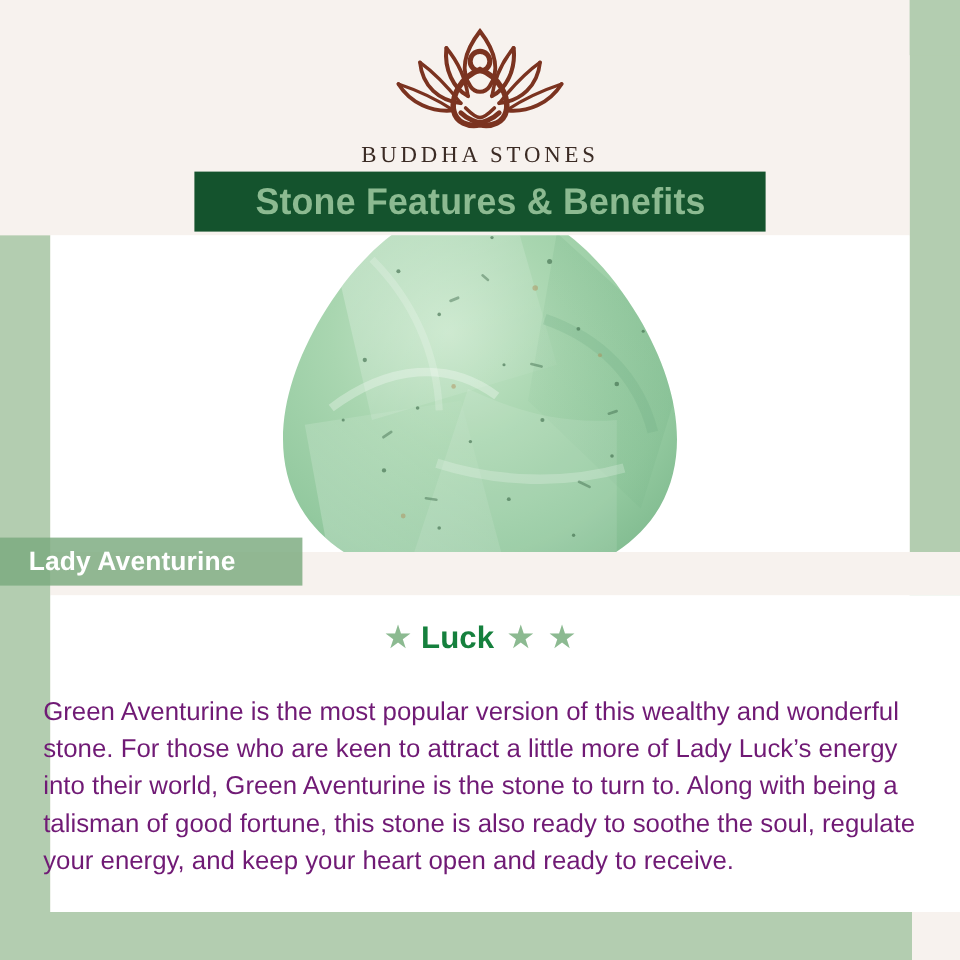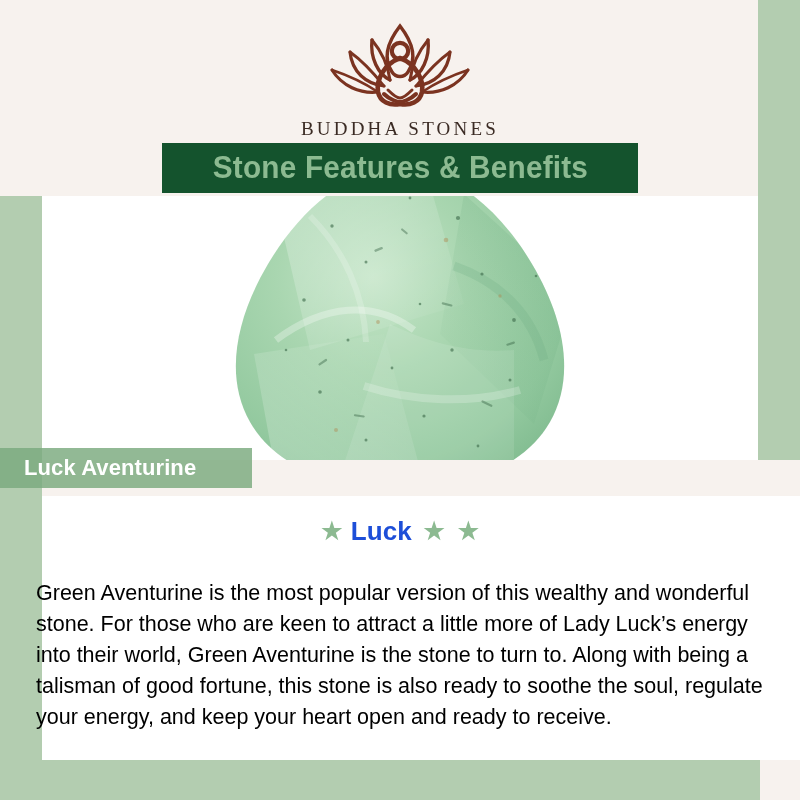--- a/index.html
+++ b/index.html
@@ -181,36 +181,36 @@
     align-items: center;
     gap: 7px;
   }
   .star-glyph {
     color: #8cba91;
     font-size: 27px;
     line-height: 1;
     display: inline-block;
   }
   .keyword-label {
-    color: #1d4ed8;
+    color: #15803d;
     font-size: 26px;
     font-weight: 700;
     letter-spacing: 0.1px;
   }
 
   
   .body-copy {
     position: absolute;
     top: 556px;
     left: 36px;
     width: 738px;
     z-index: 9;
     font-size: 21.5px;
     line-height: 31px;
-    color: #000000;
+    color: #701a75;
     font-weight: 400;
     text-align: left;
   }
 </style>
 </head>
 <body>
 
 <div id="infographic">
 
   <div class="band band-right"></div>
@@ -350,21 +350,21 @@
           <circle cx="232" cy="86" r="2.3"></circle>
             <circle cx="164" cy="168" r="1.9"></circle>
           <circle cx="122" cy="276" r="2.0"></circle>
             <circle cx="286" cy="142" r="1.7"></circle>
         </g>
       </g>
     </svg>
   </div>
 
   <div class="stone-label-bar">
-    <span class="stone-label-text">Luck Aventurine</span>
+    <span class="stone-label-text">Lady Aventurine</span>
   </div>
 
   <div class="keyword-row">
     <div class="keyword">
       <span class="star-glyph">★</span>
       <span class="keyword-label">Luck</span>
     </div>
     <div class="keyword">
       <span class="star-glyph">★</span>
     </div>

